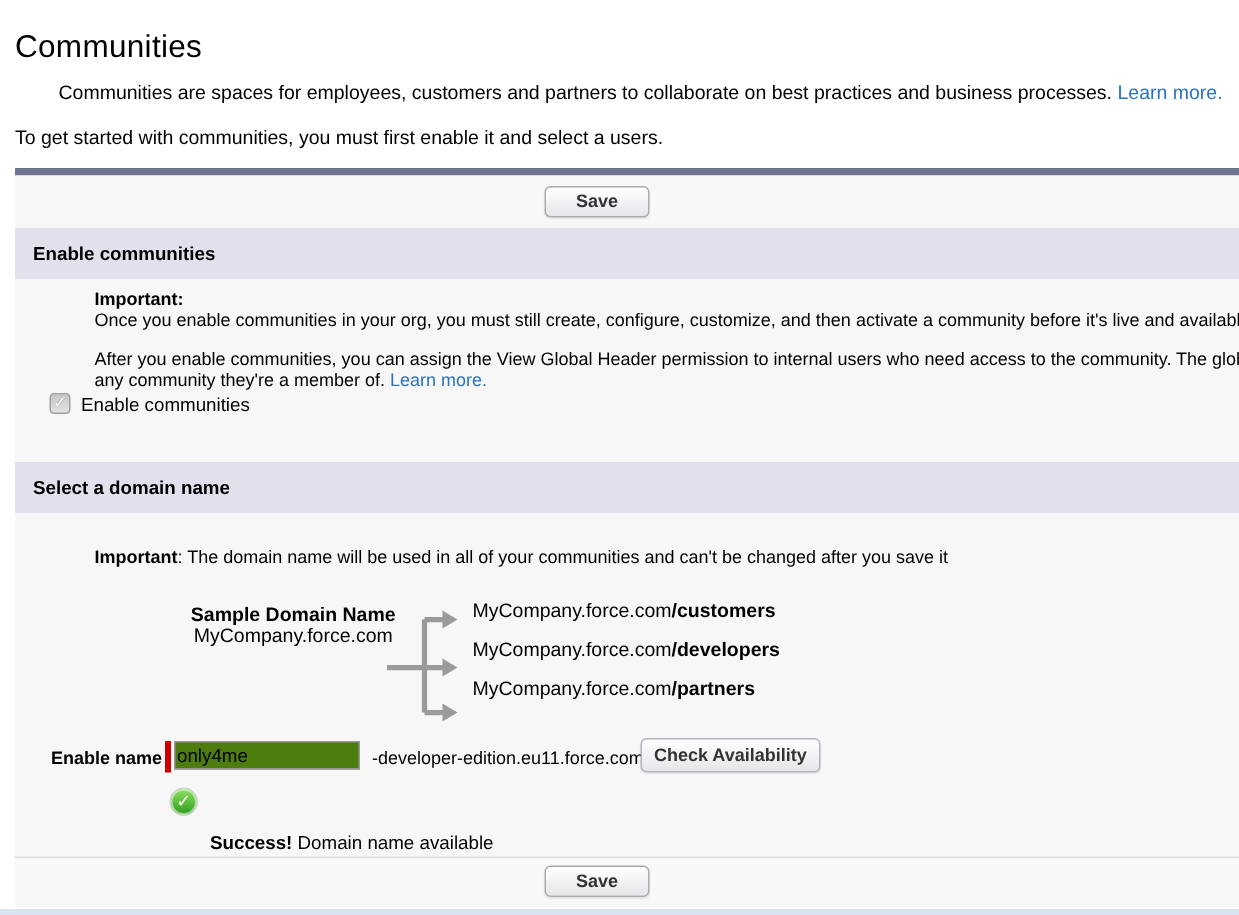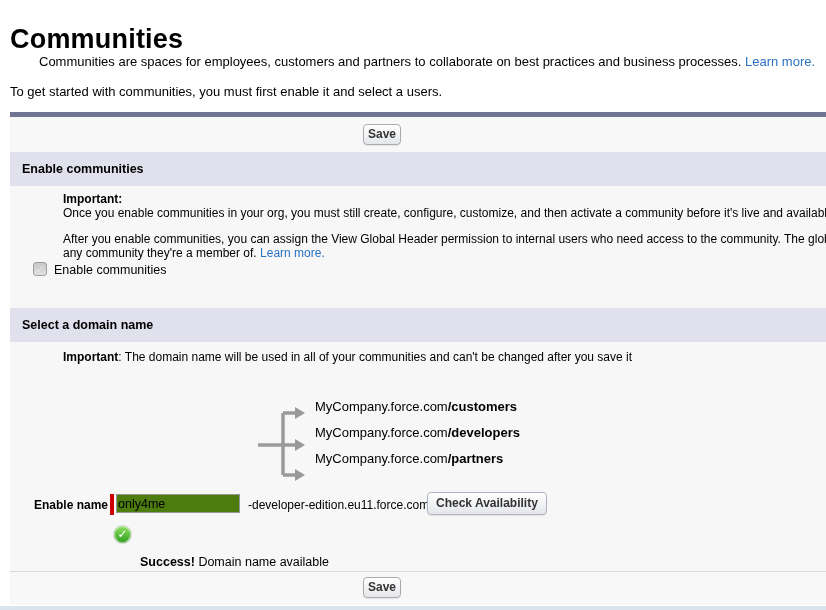--- a/index.html
+++ b/index.html
@@ -2,33 +2,33 @@
 <html style="--topbar: #6f7590; --section-band: #e0e1ec; --content-bg: #f7f7f8; --link: #2b72c0; --required: #cc0000; --success-green: #3fa325; --arrow-gray: #9a9a9a; --bottom-bar: #d9e4ee;"><head>
 <meta charset="utf-8">
 <style>
   html,body{margin:0;padding:0;}
   body{
     width:826px;height:610px;overflow:hidden;background:#fff;position:relative;
     font-family:"Liberation Sans","DejaVu Sans",sans-serif;color:#000;
     -webkit-font-smoothing:antialiased;
   }
   a.link{color:var(--link,#2b72c0);text-decoration:none;cursor:pointer;}
-  .page-title{position:absolute;left:10px;top:6px;font-size:27px;font-weight:bold;letter-spacing:.2px;}
+  .page-title{position:absolute;left:10px;top:6px;font-size:21px;font-weight:normal;letter-spacing:.2px;}
   .intro{position:absolute;left:10px;top:54px;font-size:13px;white-space:nowrap;margin-left:29px;}
   .get-started{position:absolute;left:10px;top:84px;font-size:13px;white-space:nowrap;}
 
   .panel{position:absolute;left:10px;top:112px;width:1290px;height:492px;}
   .topbar{position:absolute;left:0;top:0;right:0;height:5px;background:var(--topbar,#6f7590);}
   .row-save{position:absolute;left:0;right:0;background:#f8f8f9;border-bottom:2px solid #fdfdfe;}
   .row-save.top{top:5px;height:35px;}
   .row-save.bottom{top:459px;height:33px;border-top:1px solid #dadada;border-bottom:none;}
   .btn{
     display:inline-block;background:linear-gradient(#ffffff,#e4e6ea);
     border:1px solid #aeb3c0;border-radius:4px;color:#333;
-    font-weight:bold;font-size:12px;padding:2px 4px 3px;cursor:pointer;
+    font-weight:bold;font-size:12px;padding:2px 20px 3px;cursor:pointer;
     box-shadow:0 1px 1px rgba(0,0,0,.08);
   }
   .save-btn{position:absolute;left:353px;top:7px;border-color:#ababab;}
   .row-save.bottom .save-btn{top:5px;}
 
   .band{position:absolute;left:0;right:0;height:34px;background:var(--section-band,#e0e1ec);
     font-weight:bold;font-size:12.5px;line-height:34px;padding-left:12px;box-sizing:border-box;}
   .band1{top:40px;}
   .band2{top:196px;}
   .content{position:absolute;left:0;right:0;background:var(--content-bg,#f7f7f8);}
@@ -40,21 +40,21 @@
   .imp-block{position:absolute;left:53px;top:7px;}
   .para2{position:absolute;left:53px;top:47px;}
   .checkbox{
     position:absolute;left:23px;top:76px;width:14px;height:14px;border-radius:3px;
     background:linear-gradient(#c6c6c6,#e2e2e2);border:1px solid #9e9e9e;box-sizing:border-box;
     color:#fafafa;font-size:11px;font-weight:bold;line-height:12px;text-align:center;cursor:default;
     text-shadow:0 0 1px #8a8a8a;
   }
   .cb-label{position:absolute;left:44px;top:77px;font-size:12.5px;}
 
-  .imp2{position:absolute;left:53px;top:9px;}
+  .imp2{position:absolute;left:53px;top:23px;}
   .urls-title{position:absolute;left:323px;top:37px;font-size:13px;font-weight:bold;}
   .url-row{position:absolute;left:305px;font-size:13px;}
   .url-row.r1{top:57px;}
   .url-row.r2{top:83px;}
   .url-row.r3{top:109px;}
   .domain-sample{position:absolute;left:108px;top:61px;width:155px;text-align:center;font-size:13px;line-height:14px;}
   .arrows{position:absolute;left:245px;top:63px;}
 
   .field-label{position:absolute;left:20px;top:156px;width:78px;text-align:right;font-size:12px;font-weight:bold;}
   .req-bar{position:absolute;left:100px;top:152px;width:4px;height:21px;background:var(--required,#c00);}
@@ -105,20 +105,24 @@
     <div class="checkbox"><span>✓</span></div>
     <div class="cb-label">Enable communities</div>
   </div>
 
   <div class="band band2">Select a domain name</div>
 
   <div class="content content2">
     <div class="imp2 txt nowrap"><b>Important</b><span>: The domain name will be used in all of your communities and can't be changed after you save it</span></div>
 
 
+    <div class="domain-sample">
+      <div style="font-weight:bold">Sample Domain Name</div>
+      <div>MyCompany.force.com</div>
+    </div>
 
     <svg class="arrows" width="60" height="95" viewBox="0 0 60 95">
       <g stroke="#9a9a9a" stroke-width="3.5" fill="none">
         <line x1="3" y1="40" x2="28" y2="40"></line>
         <line x1="28" y1="8" x2="28" y2="70"></line>
         <line x1="28" y1="8" x2="41" y2="8"></line>
         <line x1="28" y1="40" x2="41" y2="40"></line>
         <line x1="28" y1="70" x2="41" y2="70"></line>
       </g>
       <g fill="#9a9a9a">

